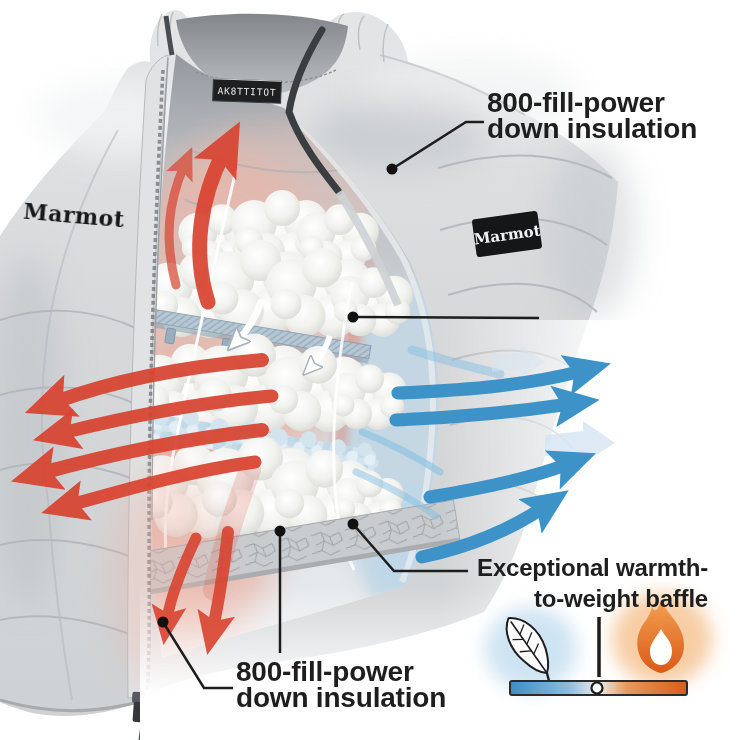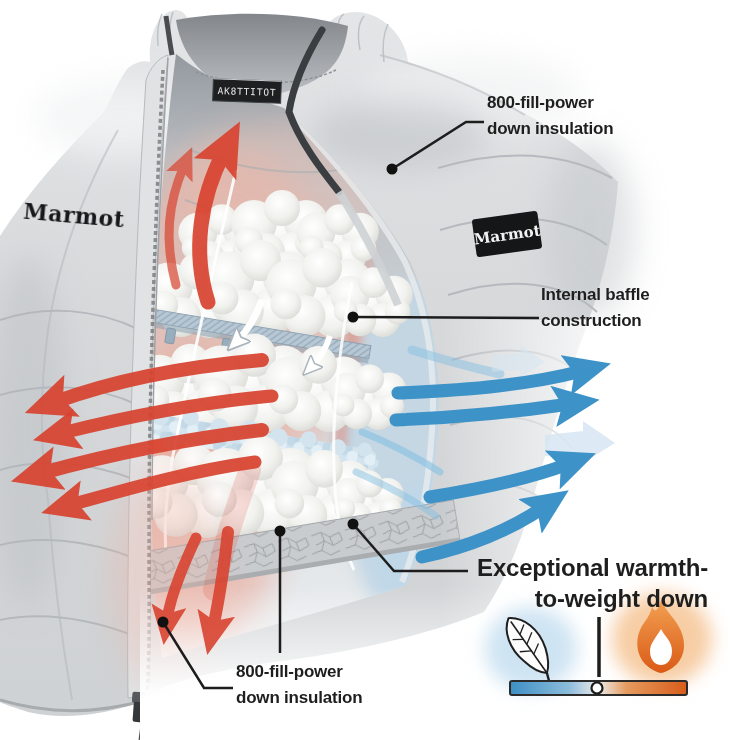--- a/index.html
+++ b/index.html
@@ -1,19 +1,19 @@
 <!DOCTYPE html>
 <html><head>
 <meta charset="utf-8">
 <style>
   html,body{margin:0;padding:0;background:#fff;}
   .stage{position:relative;width:740px;height:740px;background:#ffffff;overflow:hidden;
          font-family:"Liberation Sans","DejaVu Sans",sans-serif;}
   .stage svg{position:absolute;left:0;top:0;}
-  .ann{position:absolute;font-weight:bold;color:#1e1e1e;line-height:26px;font-size:17px;
+  .ann{position:absolute;font-weight:bold;color:#1e1e1e;line-height:26px;font-size:28px;
        letter-spacing:-0.2px;white-space:nowrap;}
   .ann span{display:block;}
   .ann-center{text-align:right;font-size:24px;line-height:31px;}
   .tagtext{font-family:"DejaVu Sans Mono","Liberation Mono",monospace;}
 </style>
 </head>
 <body>
 
 <div class="stage">
 <svg width="740" height="740" viewBox="0 0 740 740">
@@ -342,25 +342,21 @@
     </g>
     <rect x="510" y="681" width="177" height="14" rx="2" fill="url(#barGrad)" stroke="#2b2b2b" stroke-width="2"></rect>
     <circle cx="597" cy="688" r="5.5" fill="#ffffff" stroke="#1d1d1d" stroke-width="2.2"></circle>
   </g>
 </svg>
 
   <div class="ann" style="left:487px;top:90px">
     <span>800-fill-power</span>
     <span>down insulation</span>
   </div>
-  <div class="ann" style="left:541px;top:282px">
-    <span>Internal baffle</span>
-    <span>construction</span>
-  </div>
   <div class="ann ann-center" style="left:448px;top:552px;width:260px">
     <span>Exceptional warmth-</span>
-    <span>to-weight down</span>
+    <span>to-weight baffle</span>
   </div>
   <div class="ann" style="left:236px;top:659px">
     <span>800-fill-power</span>
     <span>down insulation</span>
   </div>
 </div>
 
 </body></html>

